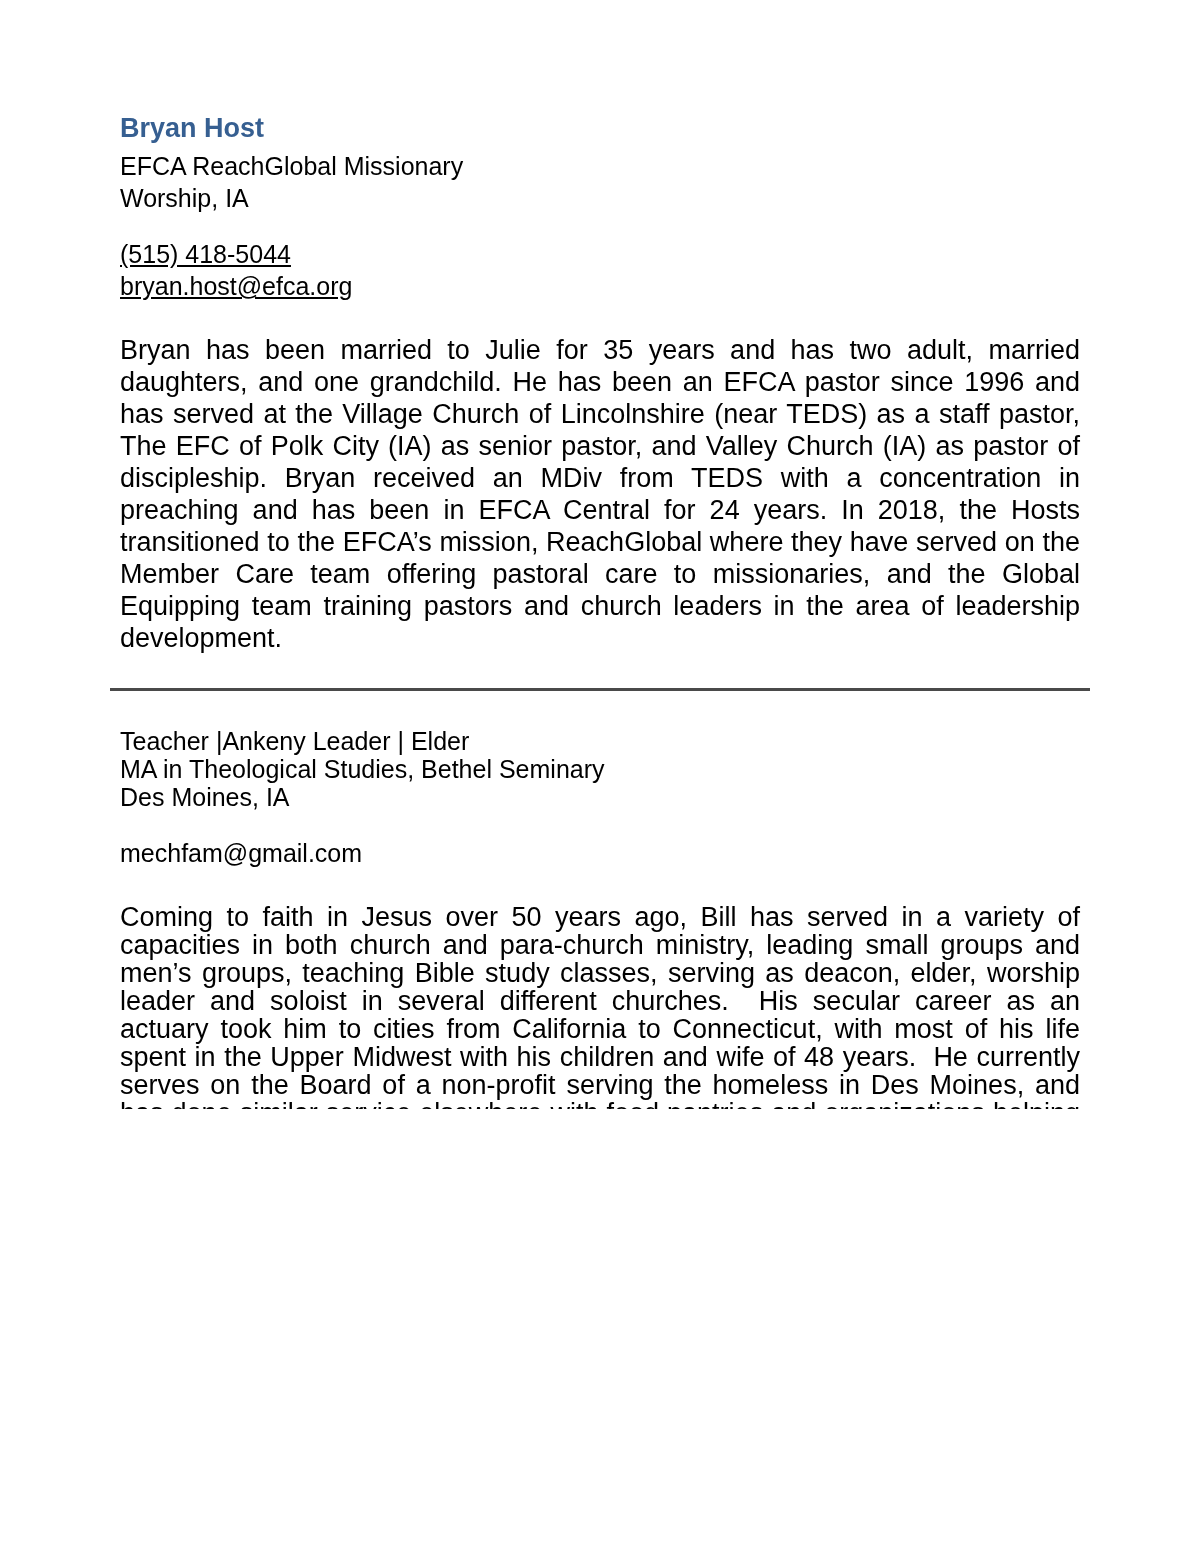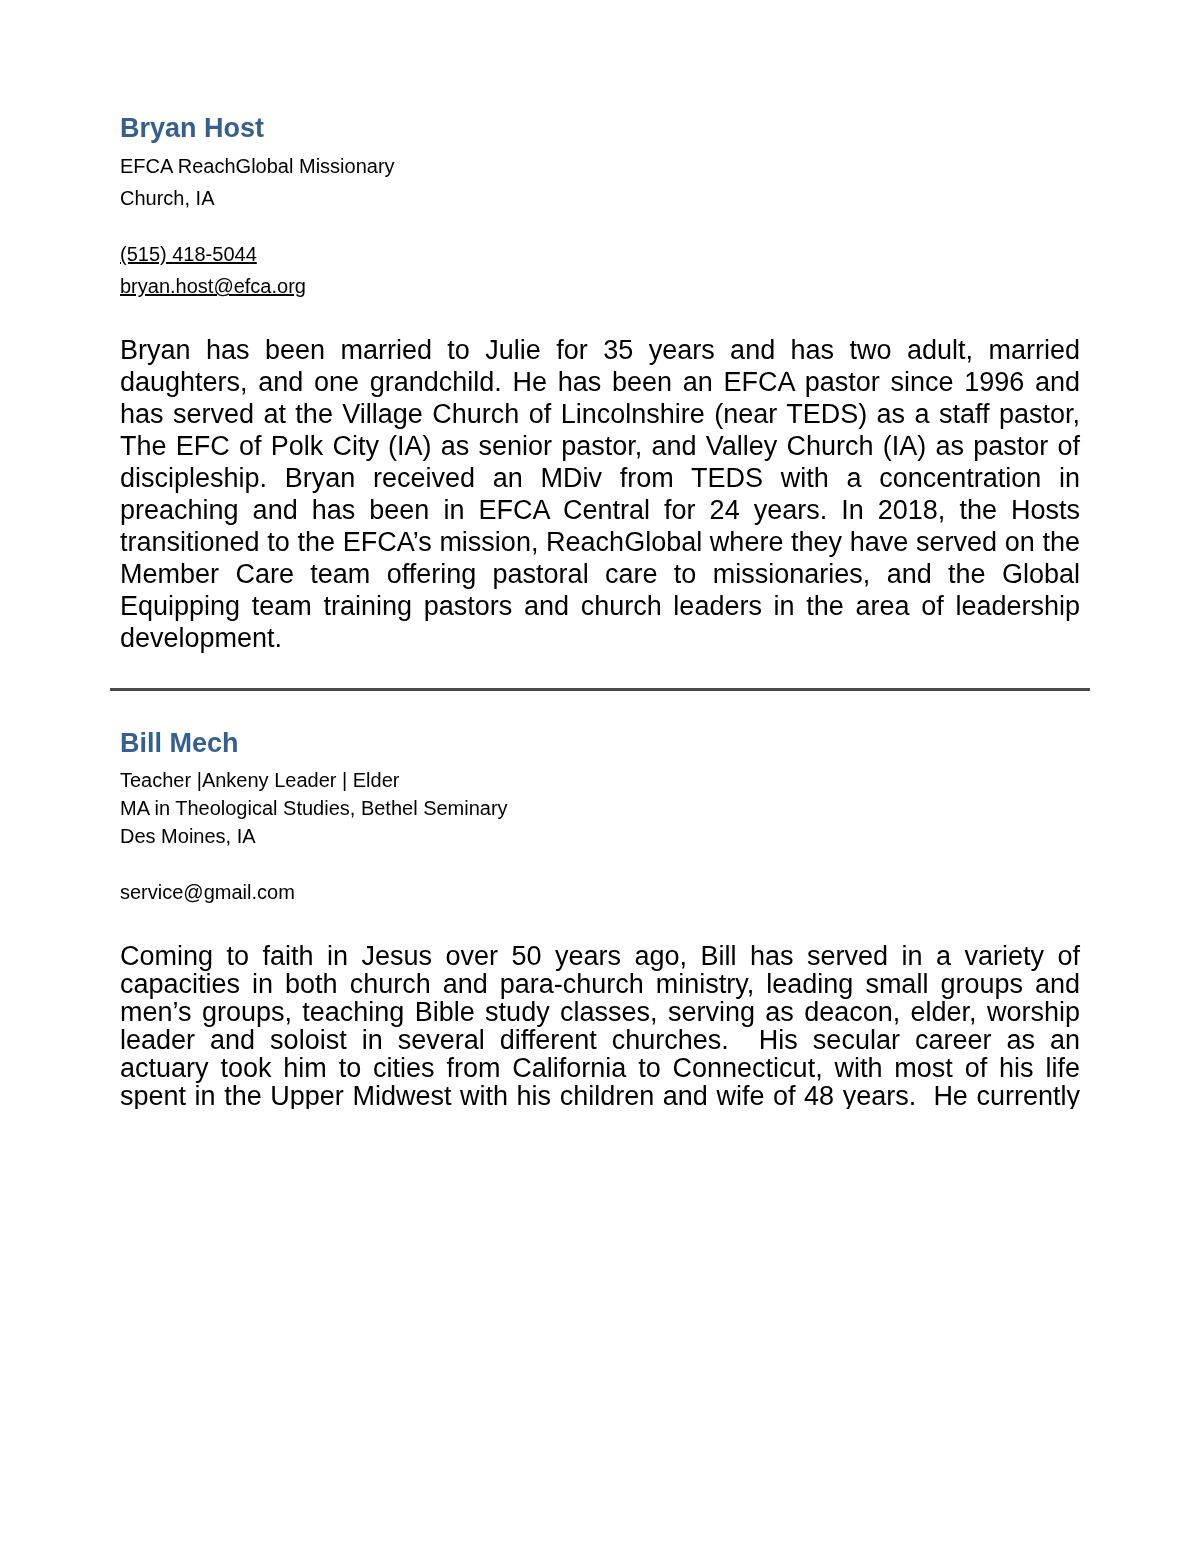--- a/index.html
+++ b/index.html
@@ -21,21 +21,21 @@
     overflow: hidden;
   }
   .profile-name {
     margin: 0 0 6px 0;
     font-size: 27px;
     line-height: 1.2;
     font-weight: bold;
     color: var(--accent);
   }
   .line {
-    font-size: 20px;
+    font-size: 25px;
   }
   .sec-bryan .line, .sec-bryan .bio { line-height: 32px; }
   .sec-bill  .line, .sec-bill  .bio { line-height: 28px; }
   .sec-bryan .contact-block { margin-top: 24px; text-decoration: underline; }
   .sec-bill  .contact-block { margin-top: 28px; }
   .bio {
     margin: 0;
     font-size: 27px;
     text-align: justify;
     white-space: pre-wrap;
@@ -51,37 +51,36 @@
 </style>
 </head>
 <body>
 
 <div class="page">
 
   <section class="profile sec-bryan">
     <h2 class="profile-name">Bryan Host</h2>
     <div class="detail-block">
       <div class="line">EFCA ReachGlobal Missionary</div>
-      <div class="line">Church, IA</div>
+      <div class="line">Worship, IA</div>
     </div>
     <div class="contact-block">
       <div class="line">(515) 418-5044</div>
       <div class="line">bryan.host@efca.org</div>
     </div>
     <p class="bio">Bryan has been married to Julie for 35 years and has two adult, married daughters, and one grandchild. He has been an EFCA pastor since 1996 and has served at the Village Church of Lincolnshire (near TEDS) as a staff pastor, The EFC of Polk City (IA) as senior pastor, and Valley Church (IA) as pastor of discipleship. Bryan received an MDiv from TEDS with a concentration in preaching and has been in EFCA Central for 24 years. In 2018, the Hosts transitioned to the EFCA’s mission, ReachGlobal where they have served on the Member Care team offering pastoral care to missionaries, and the Global Equipping team training pastors and church leaders in the area of leadership development.</p>
   </section>
 
   <hr class="section-divider">
 
   <section class="profile sec-bill">
-    <h2 class="profile-name">Bill Mech</h2>
     <div class="detail-block">
       <div class="line">Teacher |Ankeny Leader | Elder</div>
       <div class="line">MA in Theological Studies, Bethel Seminary</div>
       <div class="line">Des Moines, IA</div>
     </div>
     <div class="contact-block">
-      <div class="line">service@gmail.com</div>
+      <div class="line">mechfam@gmail.com</div>
     </div>
     <p class="bio">Coming to faith in Jesus over 50 years ago, Bill has served in a variety of capacities in both church and para-church ministry, leading small groups and men’s groups, teaching Bible study classes, serving as deacon, elder, worship leader and soloist in several different churches.  His secular career as an actuary took him to cities from California to Connecticut, with most of his life spent in the Upper Midwest with his children and wife of 48 years.  He currently serves on the Board of a non-profit serving the homeless in Des Moines, and has done similar service elsewhere with food pantries and organizations helping homebound seniors.  He has also taught adult learners at multiple colleges as an adjunct professor of ethics, world religions and practical mathematics.  His preaching/teaching style is at once scholarly and personable, challenging and encouraging, with a high view of God’s sovereignty and the authority of Scripture. Bill is available for pulpit supply within 100 miles of Des Moines.  For services outside of the Des Moines Metro, he would need local accommodations the night before.  Bill can also serve as a conference speaker on a variety of topics and assist with worship leading and/or Adult Bible class if needed, although local leadership in those areas should always be honored.</p>
   </section>
 
 </div>
 
 </body></html>

